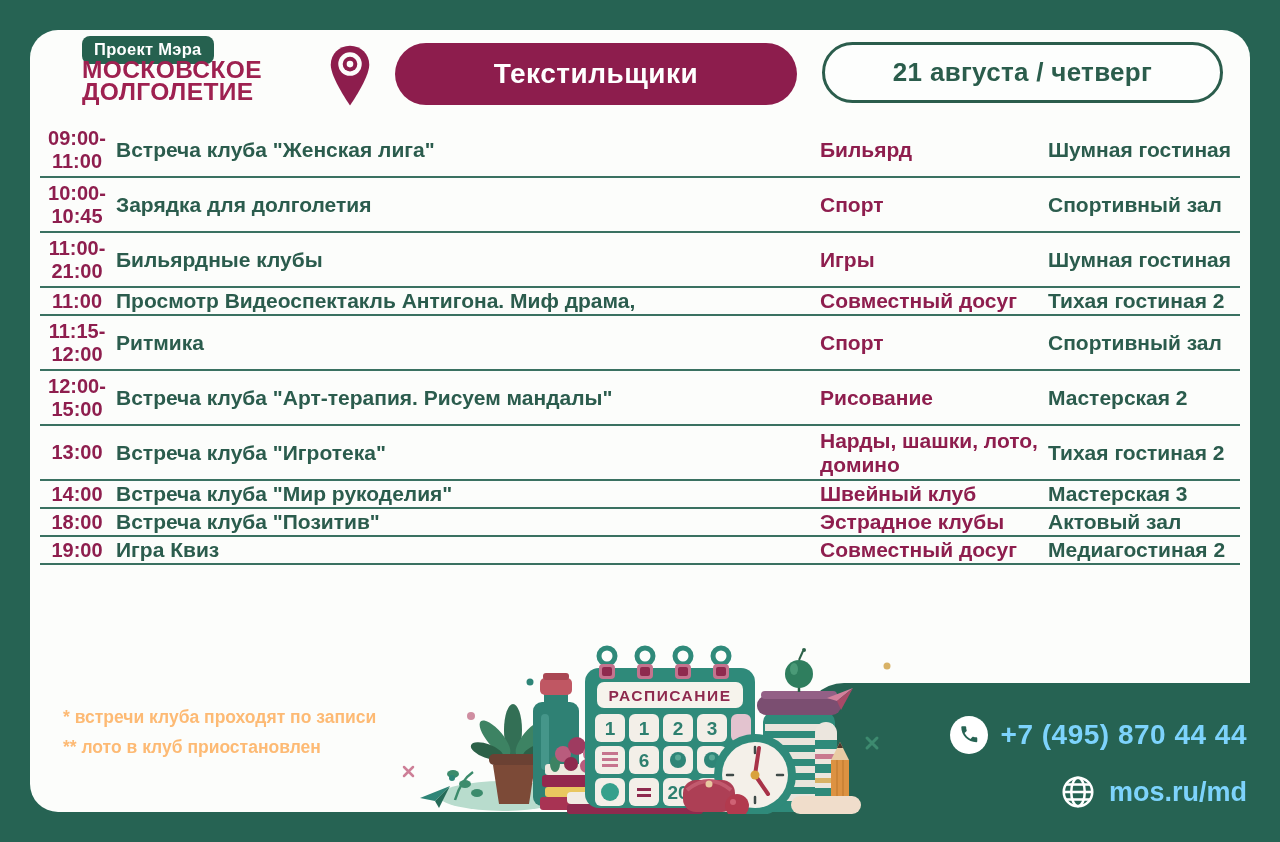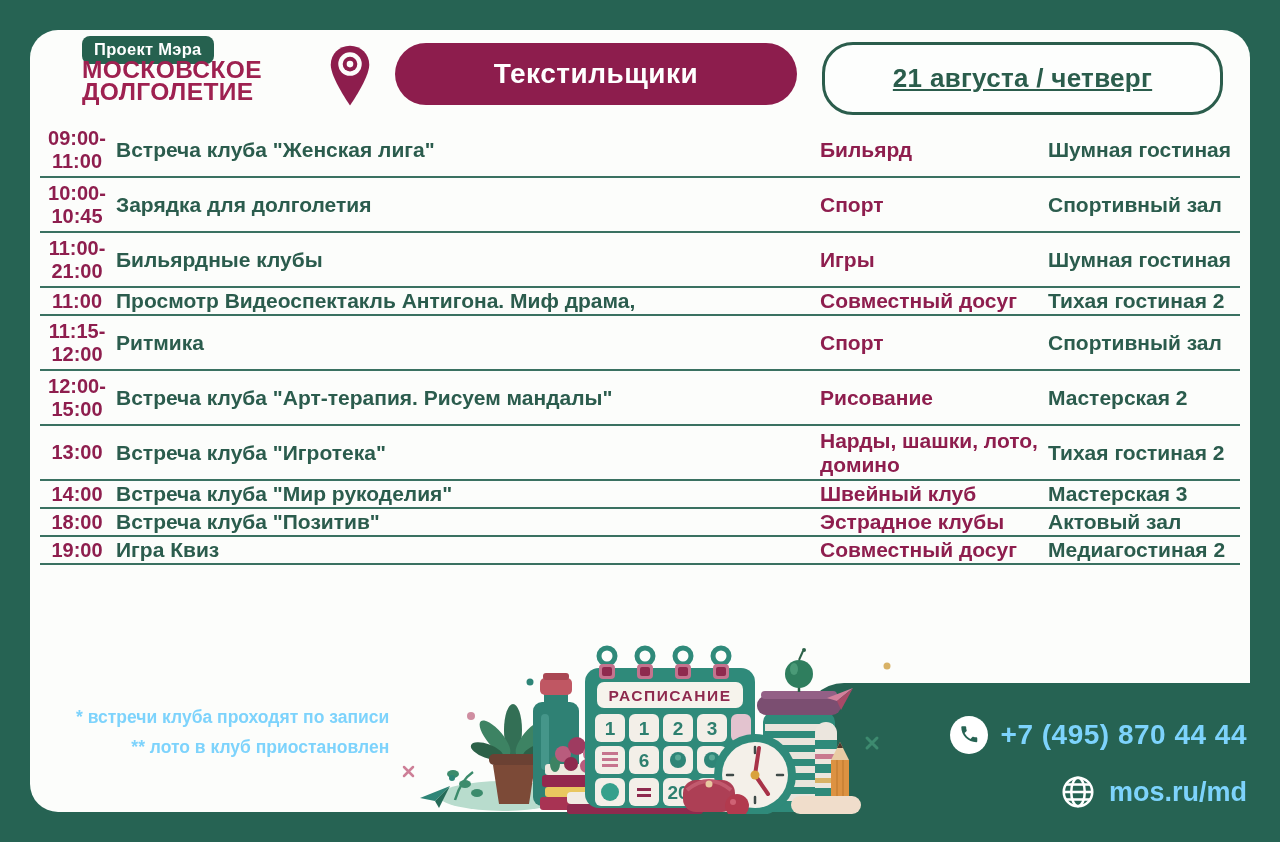--- a/index.html
+++ b/index.html
@@ -10,37 +10,37 @@
 
   
   .badge { position:absolute; left:82px; top:36px; background:#26614f; color:#fff;
            font-size:16.5px; font-weight:bold; padding:4px 12px 5px; border-radius:8px; letter-spacing:.3px; }
   .brand { position:absolute; left:82px; top:59px; color:#9e2150; font-size:24.5px;
            font-weight:bold; line-height:22px; letter-spacing:.4px; }
   .pin-icon { position:absolute; left:328px; top:44px; }
   .loc-pill { position:absolute; left:395px; top:43px; width:402px; height:62px; border-radius:31px;
               background:#8d1d4d; color:#fff; font-size:28px; font-weight:bold;
               display:flex; align-items:center; justify-content:center; letter-spacing:.5px; }
-  .date-pill { position:absolute; left:822px; top:42px; width:401px; height:73px; border-radius:31px;
+  .date-pill { position:absolute; left:822px; top:42px; width:401px; height:61px; border-radius:31px;
                background:#fdfefd; border:3.5px solid #2b5d4c; color:#2b5d4c; font-size:26px; font-weight:bold;
-               display:flex; align-items:center; justify-content:center; letter-spacing:.3px;text-decoration:underline; }
+               display:flex; align-items:center; justify-content:center; letter-spacing:.3px; }
 
   
   .table { position:absolute; left:40px; top:123px; width:1200px; }
   .row { display:flex; align-items:center; border-bottom:2px solid #3a7161; height:28px; }
   .row.tall { height:55px; }
   .c-time { width:74px; color:#8e1e4e; font-weight:bold; font-size:20px; text-align:center;
             display:flex; flex-direction:column; justify-content:center; line-height:23px; }
   .c-act { flex:1; color:#2b5c4d; font-weight:bold; font-size:21px; padding-left:2px; white-space:nowrap; }
   .c-cat { width:228px; color:#8e1e4e; font-weight:bold; font-size:21px; line-height:24px; }
   .c-loc { width:192px; color:#2b5c4d; font-weight:bold; font-size:21px; }
 
   
-  .footnotes { position:absolute; left:76px; top:702px; color:#7dd3fc; font-weight:bold;
-               font-size:17.5px; line-height:30px;text-align:right; }
+  .footnotes { position:absolute; left:63px; top:702px; color:#fdba74; font-weight:bold;
+               font-size:17.5px; line-height:30px; }
 
   
   .notch { position:absolute; left:804px; top:683px; width:476px; height:159px;
            background:#266353; border-radius:40px 0 0 0; }
   .contact { position:absolute; right:33px; top:716px; color:#7dd3fc; z-index:5; }
   .contact-row { display:flex; align-items:center; justify-content:flex-end; gap:13px; }
   .contact-row + .contact-row { margin-top:20px; }
   .phone-text { font-size:28px; font-weight:bold; letter-spacing:.5px; }
   .site-text { font-size:27px; font-weight:bold; }
 

